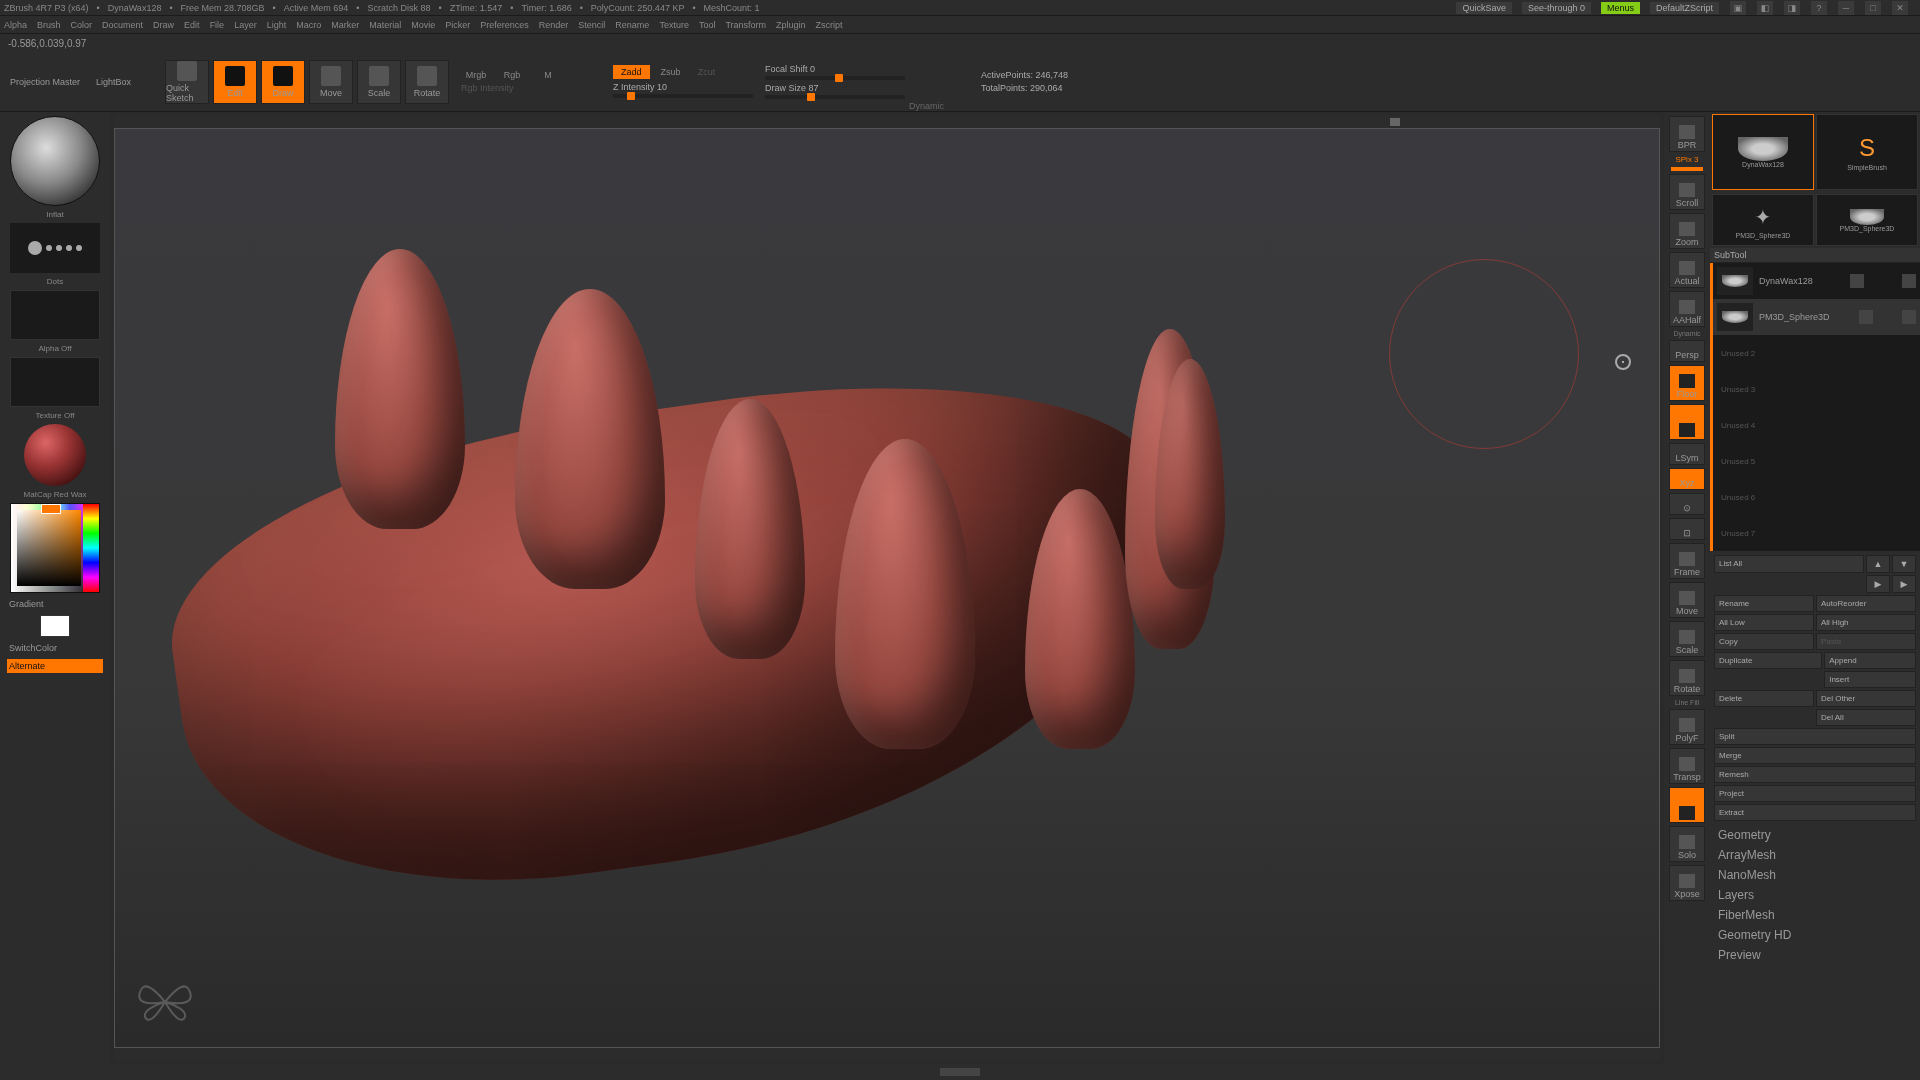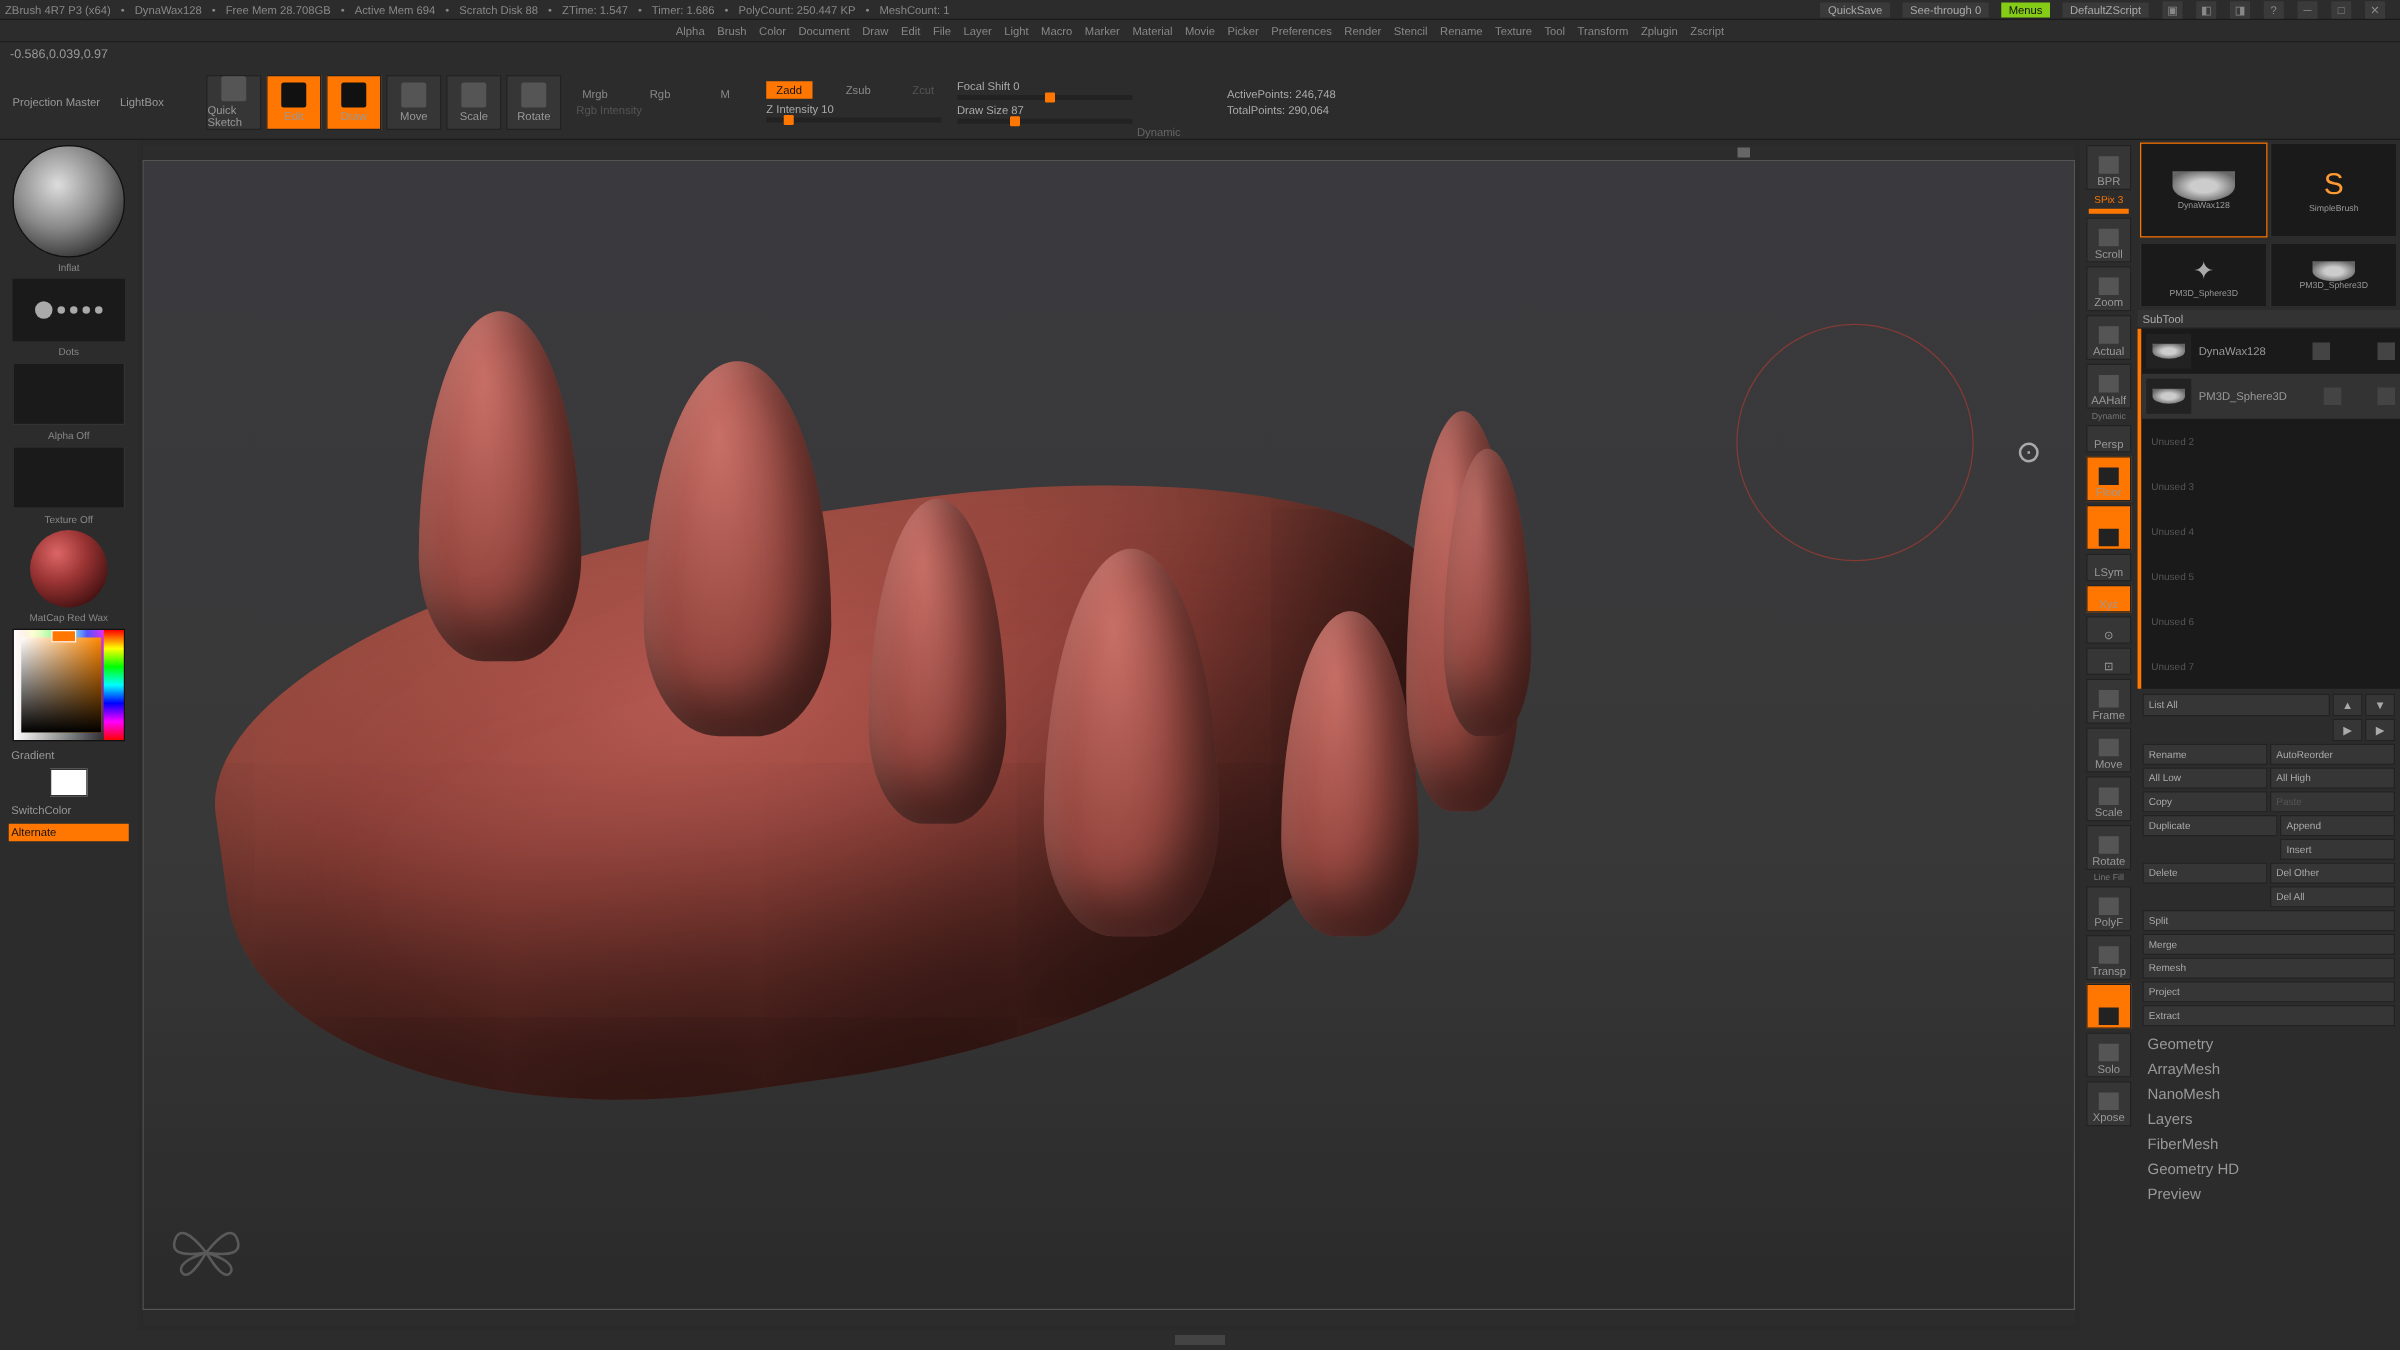--- a/index.html
+++ b/index.html
@@ -5,33 +5,33 @@
 * { margin:0; padding:0; box-sizing:border-box; font-family:Tahoma,Arial,sans-serif; font-size:9px; color:#999; user-select:none; }
 body { background:#2a2a2a; width:1920px; height:1080px; overflow:hidden; position:relative; }
 
 .titlebar { height:16px; background:#2c2c2c; display:flex; align-items:center; padding:0 4px; border-bottom:1px solid #1a1a1a; }
 .titlebar span { margin-right:8px; color:#888; }
 .titlebar .right { margin-left:auto; display:flex; gap:2px; align-items:center; }
 .titlebar .btn { padding:1px 6px; background:#3a3a3a; color:#aaa; }
 .titlebar .btn.orange { background:#84cc16; color:#111; }
 .win-btn { width:16px; height:14px; background:#3a3a3a; display:inline-flex; align-items:center; justify-content:center; color:#aaa; margin-left:1px;}
 
-.menubar { height:18px; background:#2c2c2c; display:flex; align-items:center; padding:0 4px; gap:10px; border-bottom:1px solid #1a1a1a;justify-content:center;}
+.menubar { height:18px; background:#2c2c2c; display:flex; align-items:center; padding:0 4px; gap:10px; border-bottom:1px solid #1a1a1a;}
 .menubar span { color:#888; cursor:pointer; }
 
 .coords { height:18px; background:#2c2c2c; color:#999; padding:0 8px; display:flex; align-items:center; font-size:10px; }
 
 .toolbar { height:60px; background:#2c2c2c; display:flex; align-items:center; padding:0 4px; gap:4px; border-bottom:1px solid #1a1a1a; }
 .tb-group { display:flex; flex-direction:column; align-items:center; justify-content:center; padding:2px 6px; height:50px; text-align:center;}
 .tb-btn { width:44px; height:44px; background:#363636; display:flex; flex-direction:column; align-items:center; justify-content:center; border:1px solid #222; color:#999;}
 .tb-btn.on { background:#ff7700; color:#111; }
 .tb-icon { width:20px; height:20px; background:#555; margin-bottom:2px; border-radius:2px;}
 .tb-btn.on .tb-icon { background:#111; }
 .tb-stack { display:flex; flex-direction:column; gap:3px; margin-left:8px; }
-.tb-row { display:flex; align-items:center; gap:22px; }
+.tb-row { display:flex; align-items:center; gap:6px; }
 .tb-label { width:30px; text-align:center; color:#888;}
 .tb-label.dim { color:#555; }
 .tb-pill { padding:2px 8px; background:#3a3a3a; color:#aaa; border-radius:0;}
 .tb-pill.on { background:#ff7700; color:#111; }
 .slider-wrap { display:flex; flex-direction:column; width:140px; }
 .slider-text { color:#aaa; font-size:9px;}
 .slider-bar { height:4px; background:#222; position:relative; margin-top:2px;}
 .slider-knob { position:absolute; width:8px; height:8px; background:#ff7700; top:-2px; border-radius:1px;}
 .stat { color:#aaa; font-size:9px; }
 

